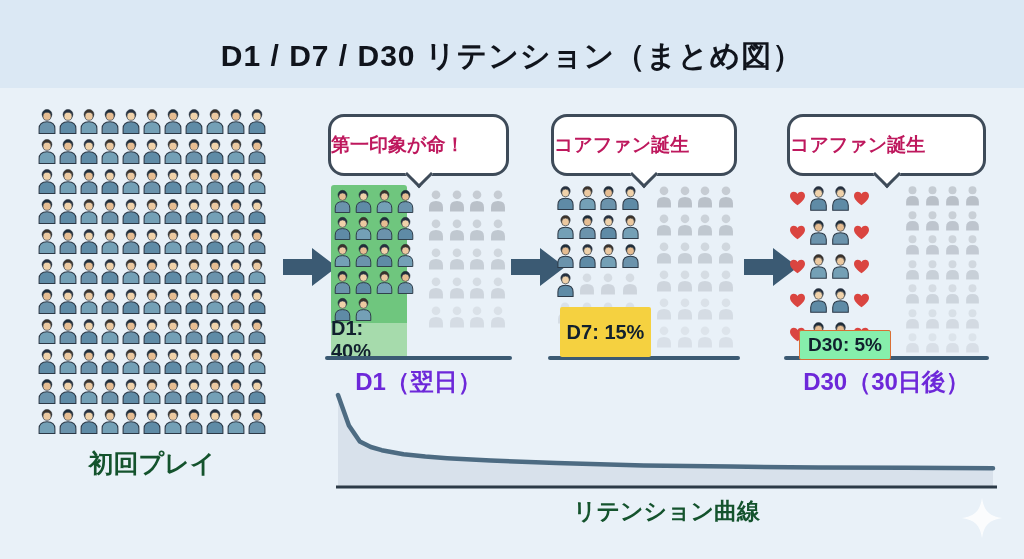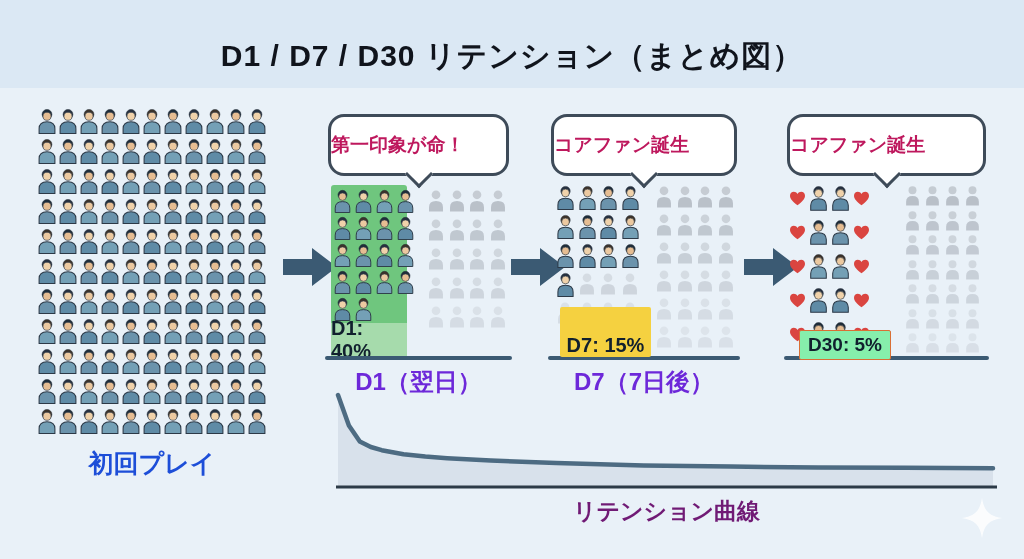--- a/index.html
+++ b/index.html
@@ -5,21 +5,21 @@
   html,body{margin:0;padding:0;background:#e9f1f8;}
   .page{position:relative;width:1024px;height:559px;background:var(--c-page,#e9f1f8);
         font-family:"Liberation Sans","DejaVu Sans",sans-serif;color:#111a26;overflow:hidden;}
   .band{position:absolute;left:0;top:0;width:100%;height:88px;background:var(--c-header,#dbe8f4);}
   .band h1{margin:12px;height:100%;display:flex;align-items:center;justify-content:center;
         font-size:30px;font-weight:bold;letter-spacing:1px;color:#10141c;}
   .p{display:block;}
   .initial-grid{position:absolute;left:37px;top:108px;display:grid;
         grid-template-columns:repeat(11,21px);grid-auto-rows:30px;}
   .initial-caption{position:absolute;left:27px;top:448px;width:250px;text-align:center;
-        font-size:25px;font-weight:bold;line-height:31px;color:#1d4ed8;}
+        font-size:25px;font-weight:bold;line-height:31px;color:#14532d;}
   .arrow{position:absolute;width:54px;height:38px;}
   .a1{left:283px;top:248px;}.a2{left:511px;top:248px;}.a3{left:744px;top:248px;}
   .arrow polygon{fill:var(--c-arrow,#3b5a73);}
   .stage{position:absolute;top:114px;height:290px;}
   .s-d1{left:328px;width:181px;}
   .s-d7{left:551px;width:186px;}
   .s-d30{left:787px;width:199px;}
   .callout{position:absolute;left:0;top:0;right:0;height:56px;background:#ffffff;
         border:3px solid var(--c-cobd,#3e4b59);border-radius:16px;display:flex;align-items:center;
         justify-content:flex-start;font-size:19px;font-weight:bold;color:#be185d;z-index:3;}
@@ -40,21 +40,21 @@
   #d30-rows{position:absolute;left:2px;top:71px;display:flex;flex-direction:column;gap:8px;}
   .d30-row{display:flex;align-items:center;gap:3px;}
   #d30-badge{left:12px;top:216px;width:90px;height:28px;background:#f2874b;font-size:19px;border:1px solid #d96f35;}
   #d30-lost{left:117px;top:71px;grid-template-columns:repeat(4,20px);grid-auto-rows:24.5px;}
   .axis{position:absolute;left:-3px;right:-3px;top:242px;height:4px;background:var(--c-axis,#3b5a73);border-radius:2px;}
   .axis-label{position:absolute;left:-6px;right:-6px;top:252px;text-align:center;font-size:24px;
         font-weight:bold;color:#6d28d9;}
   .curve-wrap{position:absolute;left:333px;top:391px;width:667px;height:100px;}
   .curve-wrap svg{width:100%;height:100%;display:block;}
   .curve-label{position:absolute;left:333px;top:496px;width:667px;text-align:center;
-        font-size:23px;font-weight:bold;color:#701a75;}
+        font-size:23px;font-weight:bold;color:#14532d;}
   .sparkle{position:absolute;left:962px;top:498px;width:40px;height:40px;opacity:0.85;}
 </style>
 </head>
 <body>
 
 <div class="page">
 
   <header class="band">
     <h1>D1 / D7 / D30 リテンション（まとめ図）</h1>
   </header>
@@ -959,21 +959,21 @@
         </svg>
         <svg class="p" width="18" height="23" viewBox="0 0 20 27" style="opacity:0.38">
           <circle cx="10" cy="6.8" r="5.1" fill="#c3c9d0"></circle>
           <path d="M1.8,26.5 L1.8,21.5 Q1.8,14.2 10,14.2 Q18.2,14.2 18.2,21.5 L18.2,26.5 Z" fill="#b5bcc5"></path>
         </svg>
         <svg class="p" width="18" height="23" viewBox="0 0 20 27" style="opacity:0.38">
           <circle cx="10" cy="6.8" r="5.1" fill="#c3c9d0"></circle>
           <path d="M1.8,26.5 L1.8,21.5 Q1.8,14.2 10,14.2 Q18.2,14.2 18.2,21.5 L18.2,26.5 Z" fill="#b5bcc5"></path>
         </svg>
       </div>
-    <div class="badge-box" id="d7-badge" style="background: rgb(245, 209, 64); align-items: flex-end;">
+    <div class="badge-box" id="d7-badge" style="background: rgb(245, 209, 64);">
       <span>D7: 15%</span>
     </div>
     <div class="grid" id="d7-lost">
         <svg class="p" width="18" height="23" viewBox="0 0 20 27" style="opacity:0.9">
           <circle cx="10" cy="6.8" r="5.1" fill="#c3c9d0"></circle>
           <path d="M1.8,26.5 L1.8,21.5 Q1.8,14.2 10,14.2 Q18.2,14.2 18.2,21.5 L18.2,26.5 Z" fill="#b5bcc5"></path>
         </svg>
         <svg class="p" width="18" height="23" viewBox="0 0 20 27" style="opacity:0.9">
           <circle cx="10" cy="6.8" r="5.1" fill="#c3c9d0"></circle>
           <path d="M1.8,26.5 L1.8,21.5 Q1.8,14.2 10,14.2 Q18.2,14.2 18.2,21.5 L18.2,26.5 Z" fill="#b5bcc5"></path>
@@ -1061,21 +1061,20 @@
         <svg class="p" width="18" height="23" viewBox="0 0 20 27" style="opacity:0.3">
           <circle cx="10" cy="6.8" r="5.1" fill="#c3c9d0"></circle>
           <path d="M1.8,26.5 L1.8,21.5 Q1.8,14.2 10,14.2 Q18.2,14.2 18.2,21.5 L18.2,26.5 Z" fill="#b5bcc5"></path>
         </svg>
         <svg class="p" width="18" height="23" viewBox="0 0 20 27" style="opacity:0.3">
           <circle cx="10" cy="6.8" r="5.1" fill="#c3c9d0"></circle>
           <path d="M1.8,26.5 L1.8,21.5 Q1.8,14.2 10,14.2 Q18.2,14.2 18.2,21.5 L18.2,26.5 Z" fill="#b5bcc5"></path>
         </svg>
       </div>
     <div class="axis"></div>
-    <div class="axis-label">D7（7日後）</div>
   </section>
 
   <section class="stage s-d30">
     <div class="callout">
       <span>コアファン誕生</span>
     </div>
     <div id="d30-rows">
         <div class="d30-row">
           <svg width="17" height="15" viewBox="0 0 24 22">
             <path d="M12,21 C5,15.5 1,11.5 1,7 C1,3.5 3.6,1.2 6.6,1.2 C8.8,1.2 10.9,2.5 12,4.5 C13.1,2.5 15.2,1.2 17.4,1.2 C20.4,1.2 23,3.5 23,7 C23,11.5 19,15.5 12,21 Z" fill="#da4540"></path>
@@ -1278,20 +1277,21 @@
         <svg class="p" width="17" height="21" viewBox="0 0 20 27" style="opacity:0.31999999999999995">
           <circle cx="10" cy="6.8" r="5.1" fill="#c3c9d0"></circle>
           <path d="M1.8,26.5 L1.8,21.5 Q1.8,14.2 10,14.2 Q18.2,14.2 18.2,21.5 L18.2,26.5 Z" fill="#b5bcc5"></path>
         </svg>
         <svg class="p" width="17" height="21" viewBox="0 0 20 27" style="opacity:0.31999999999999995">
           <circle cx="10" cy="6.8" r="5.1" fill="#c3c9d0"></circle>
           <path d="M1.8,26.5 L1.8,21.5 Q1.8,14.2 10,14.2 Q18.2,14.2 18.2,21.5 L18.2,26.5 Z" fill="#b5bcc5"></path>
         </svg>
       </div>
     <div class="axis"></div>
+    <div class="axis-label">D30（30日後）</div>
   </section>
 
   <div class="curve-wrap">
     <svg id="curve-svg" viewBox="0 0 667 100" preserveAspectRatio="none">
         <path d="M5.0,95 L5.0,4.0 L 15.9,34.4 L 26.8,50.4 L 37.8,56.0 L 48.7,59.2 L 70.5,63.2 L 92.3,65.6 L 114.2,67.2 L 157.8,69.6 L 223.3,72.0 L 310.7,74.4 L 398.0,75.6 L 485.3,76.4 L 572.7,76.8 L 660.0,77.2 L660.0,95 Z" fill="#d8e1eb"></path>
         <path d="M5.0,4.0 L15.9,34.4 L26.8,50.4 L37.8,56.0 L48.7,59.2 L70.5,63.2 L92.3,65.6 L114.2,67.2 L157.8,69.6 L223.3,72.0 L310.7,74.4 L398.0,75.6 L485.3,76.4 L572.7,76.8 L660.0,77.2" fill="none" stroke="#4d6b82" stroke-width="4.5" stroke-linejoin="round" stroke-linecap="round"></path>
         <line x1="3" y1="96" x2="664" y2="96" stroke="#2c3a47" stroke-width="3"></line>
       </svg>
   </div>
   <div class="curve-label">リテンション曲線</div>

